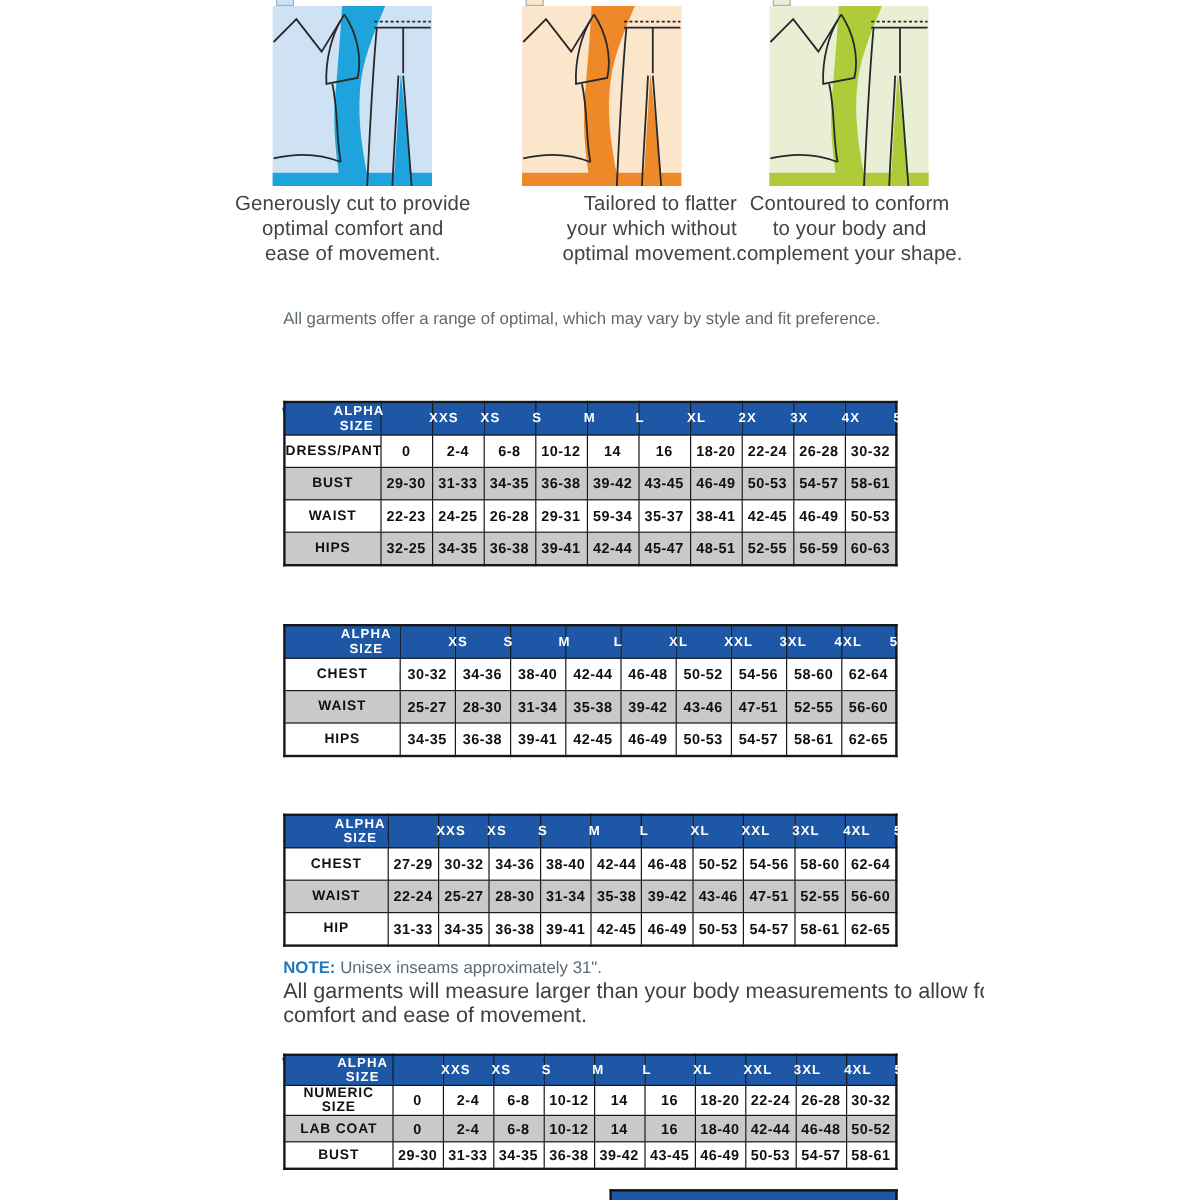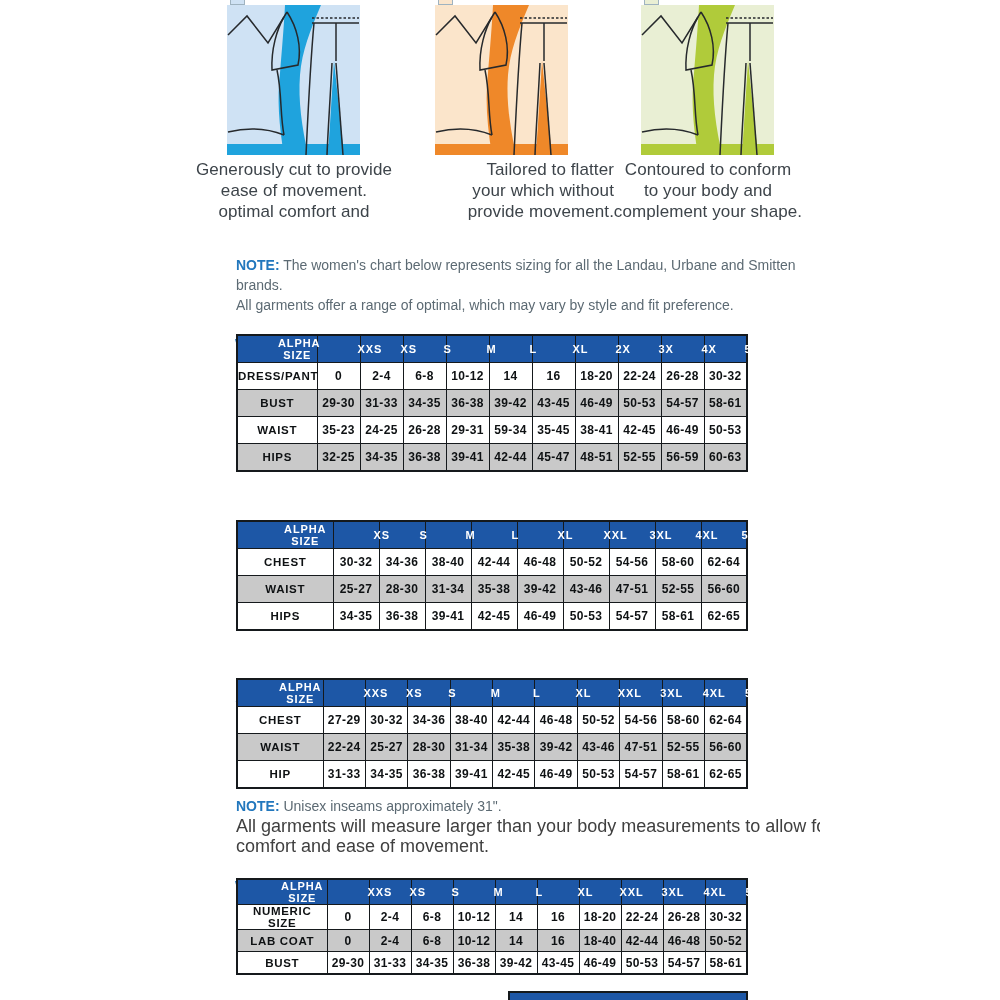--- a/index.html
+++ b/index.html
@@ -68,22 +68,22 @@
         <path d="M85,13 H132" stroke-dasharray="2.5,2"></path>
         <path d="M85,18 H132"></path>
         <path d="M109,18 V56"></path>
         <path d="M87,18 C83,62 81,108 79,150"></path>
         <path d="M105,58 C103,98 101,124 100,150"></path>
         <path d="M109,58 C112,98 114,124 116,150"></path>
       </g>
     </svg>
     <div class="fit-caption" style="left:-45px;">
       <div>Generously cut to provide</div>
+      <div>optimal comfort and</div>
       <div>ease of movement.</div>
-      <div>optimal comfort and</div>
     </div>
   </div>
 
   <div class="fit-card" style="left:435px;">
     <div class="swatch-stub" style="background:#fbe5cb;"></div>
     <svg class="fit-illustration" width="133" height="150" viewBox="0 0 133 150">
       <rect width="133" height="150" fill="#fbe5cb"></rect>
       <rect x="0" y="139" width="133" height="11" fill="#ef8829"></rect>
       <path d="M58,0 L94,0 C83,26 75,46 73,70 C71,96 75,122 81,150 L57,150 C52,120 50,94 53,68 C55,44 57,20 58,0 Z" fill="#ef8829"></path>
       <path d="M107,56 L117,150 L101,150 Z" fill="#ef8829"></path>
@@ -96,21 +96,21 @@
         <path d="M85,18 H132"></path>
         <path d="M109,18 V56"></path>
         <path d="M87,18 C83,62 81,108 79,150"></path>
         <path d="M105,58 C103,98 101,124 100,150"></path>
         <path d="M109,58 C112,98 114,124 116,150"></path>
       </g>
     </svg>
     <div class="fit-caption" style="left:-45px;text-align:right;">
       <div>Tailored to flatter</div>
       <div>your which without</div>
-      <div>provide movement.</div>
+      <div>optimal movement.</div>
     </div>
   </div>
 
   <div class="fit-card" style="left:641px;">
     <div class="swatch-stub" style="background:#e9efd4;"></div>
     <svg class="fit-illustration" width="133" height="150" viewBox="0 0 133 150">
       <rect width="133" height="150" fill="#e9efd4"></rect>
       <rect x="0" y="139" width="133" height="11" fill="#b0cb3a"></rect>
       <path d="M58,0 L94,0 C83,26 75,46 73,70 C71,96 75,122 81,150 L57,150 C52,120 50,94 53,68 C55,44 57,20 58,0 Z" fill="#b0cb3a"></path>
       <path d="M107,56 L117,150 L101,150 Z" fill="#b0cb3a"></path>
@@ -128,24 +128,20 @@
       </g>
     </svg>
     <div class="fit-caption" style="left:-45px;">
       <div>Contoured to conform</div>
       <div>to your body and</div>
       <div>complement your shape.</div>
     </div>
   </div>
 
   <div class="note" style="top:255px;">
-    <div>
-      <span class="note-label">NOTE:</span>
-      <span>The women's chart below represents sizing for all the Landau, Urbane and Smitten brands.</span>
-    </div>
     <div>All garments offer a range of optimal, which may vary by style and fit preference.</div>
   </div>
 
   <div class="heading" style="top:302px;">WOMEN'S APPAREL</div>
   <div class="table-host" style="top:334px;">
       <table class="size-table">
         <colgroup>
           <col style="width: 80px;">
           <col>
           <col>
@@ -195,26 +191,26 @@
             <td>36-38</td>
             <td>39-42</td>
             <td>43-45</td>
             <td>46-49</td>
             <td>50-53</td>
             <td>54-57</td>
             <td>58-61</td>
           </tr>
           <tr>
             <td class="rowlabel">WAIST</td>
-            <td>35-23</td>
+            <td>22-23</td>
             <td>24-25</td>
             <td>26-28</td>
             <td>29-31</td>
             <td>59-34</td>
-            <td>35-45</td>
+            <td>35-37</td>
             <td>38-41</td>
             <td>42-45</td>
             <td>46-49</td>
             <td>50-53</td>
           </tr>
           <tr class="gray">
             <td class="rowlabel">HIPS</td>
             <td>32-25</td>
             <td>34-35</td>
             <td>36-38</td>

